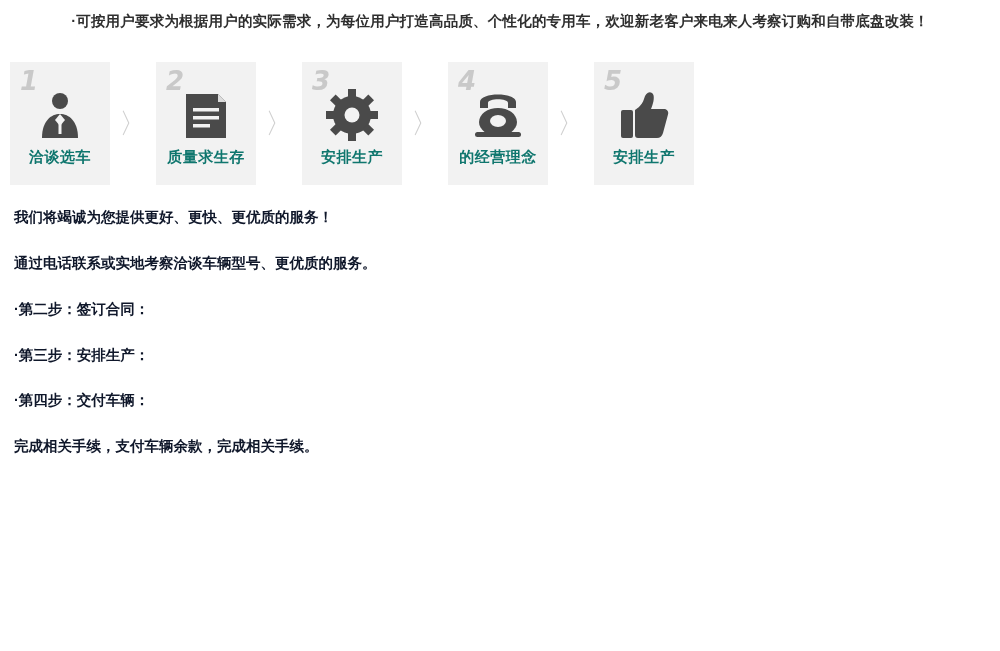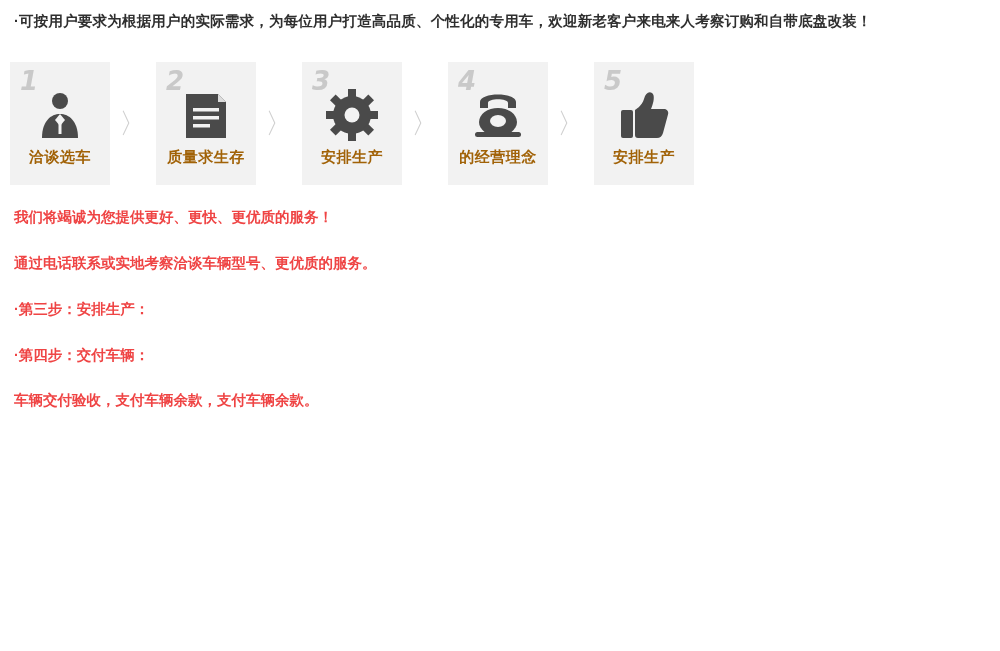--- a/index.html
+++ b/index.html
@@ -17,20 +17,21 @@
   .page {
     position: relative;
     width: 1000px;
     height: 651px;
     box-sizing: border-box;
   }
 
   
   .intro {
     padding: 10px 14px 0 14px;
+    text-align: center;
   }
   .intro p {
     margin: 0 0 8px 0;
     font-size: 14.5px;
     line-height: 1.55;
     color: #2f2f2f;
     font-weight: 700;
     letter-spacing: 0.2px;
   }
 
@@ -68,21 +69,21 @@
     display: flex;
     align-items: center;
     justify-content: center;
     color: #4a4a4a;
   }
   .step-icon svg { display: block; }
   .step-label {
     margin-top: 4px;
     font-size: 15px;
     font-weight: 700;
-    color: #a16207;
+    color: #0f766e;
     letter-spacing: 0.5px;
   }
   .chev {
     width: 46px;
     height: 123px;
     display: flex;
     align-items: center;
     justify-content: center;
     color: #cfcfcf;
     font-size: 28px;
@@ -91,21 +92,21 @@
   }
 
   
   .body-text {
     padding: 22px 14px 0 14px;
   }
   .body-text p {
     margin: 0 0 24px 0;
     font-size: 14.5px;
     line-height: 1.5;
-    color: #ef4444;
+    color: #0f172a;
     font-weight: 700;
   }
 </style>
 </head>
 <body>
 
 <div class="page">
 
   <div class="intro">
     <p>·可按用户要求为根据用户的实际需求，为每位用户打造高品质、个性化的专用车，欢迎新老客户来电来人考察订购和自带底盘改装！</p>
@@ -191,19 +192,20 @@
         </svg>
       </span>
       <span class="step-label">安排生产</span>
     </div>
 
   </div>
 
   <div class="body-text">
     <p>我们将竭诚为您提供更好、更快、更优质的服务！</p>
     <p>通过电话联系或实地考察洽谈车辆型号、更优质的服务。</p>
+    <p>·第二步：签订合同：</p>
     <p>·第三步：安排生产：</p>
     <p>·第四步：交付车辆：</p>
-    <p>车辆交付验收，支付车辆余款，支付车辆余款。</p>
+    <p>完成相关手续，支付车辆余款，完成相关手续。</p>
 
   </div>
 
 </div>
 
 </body></html>

